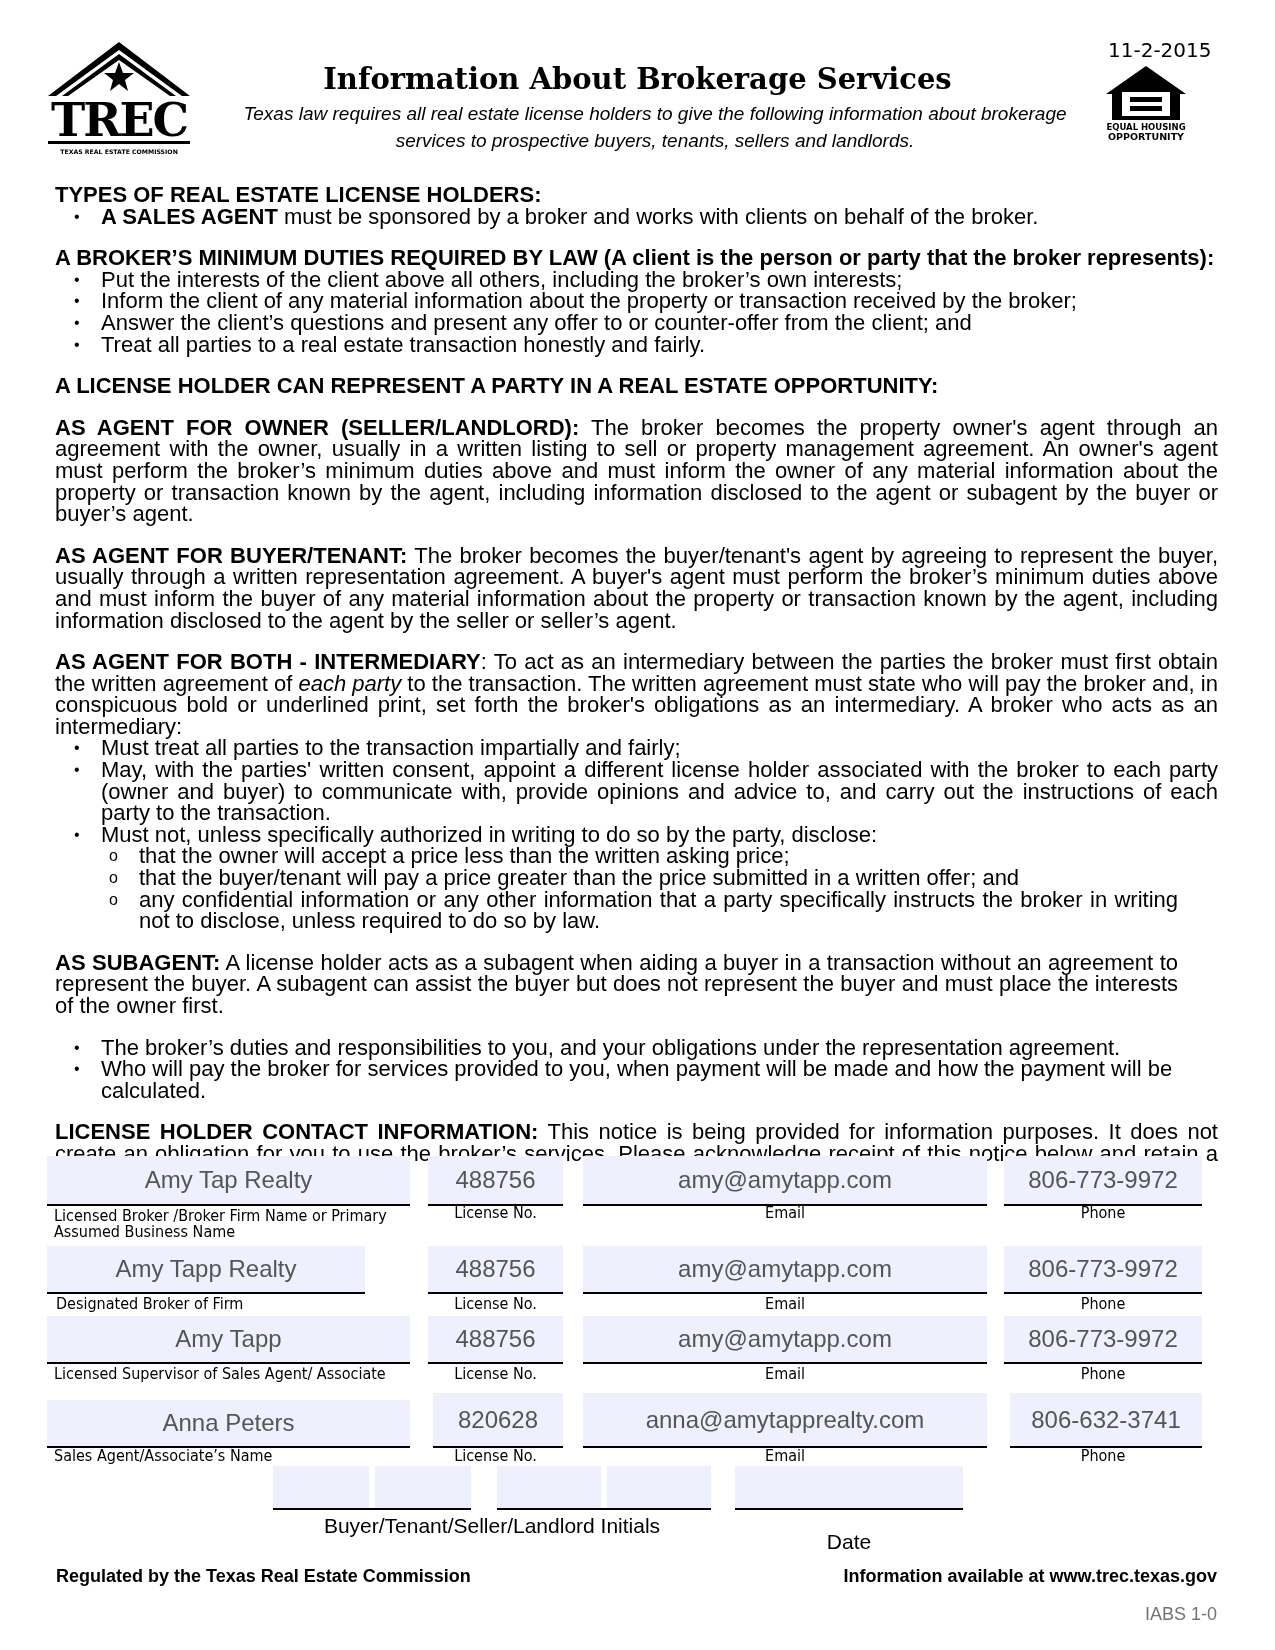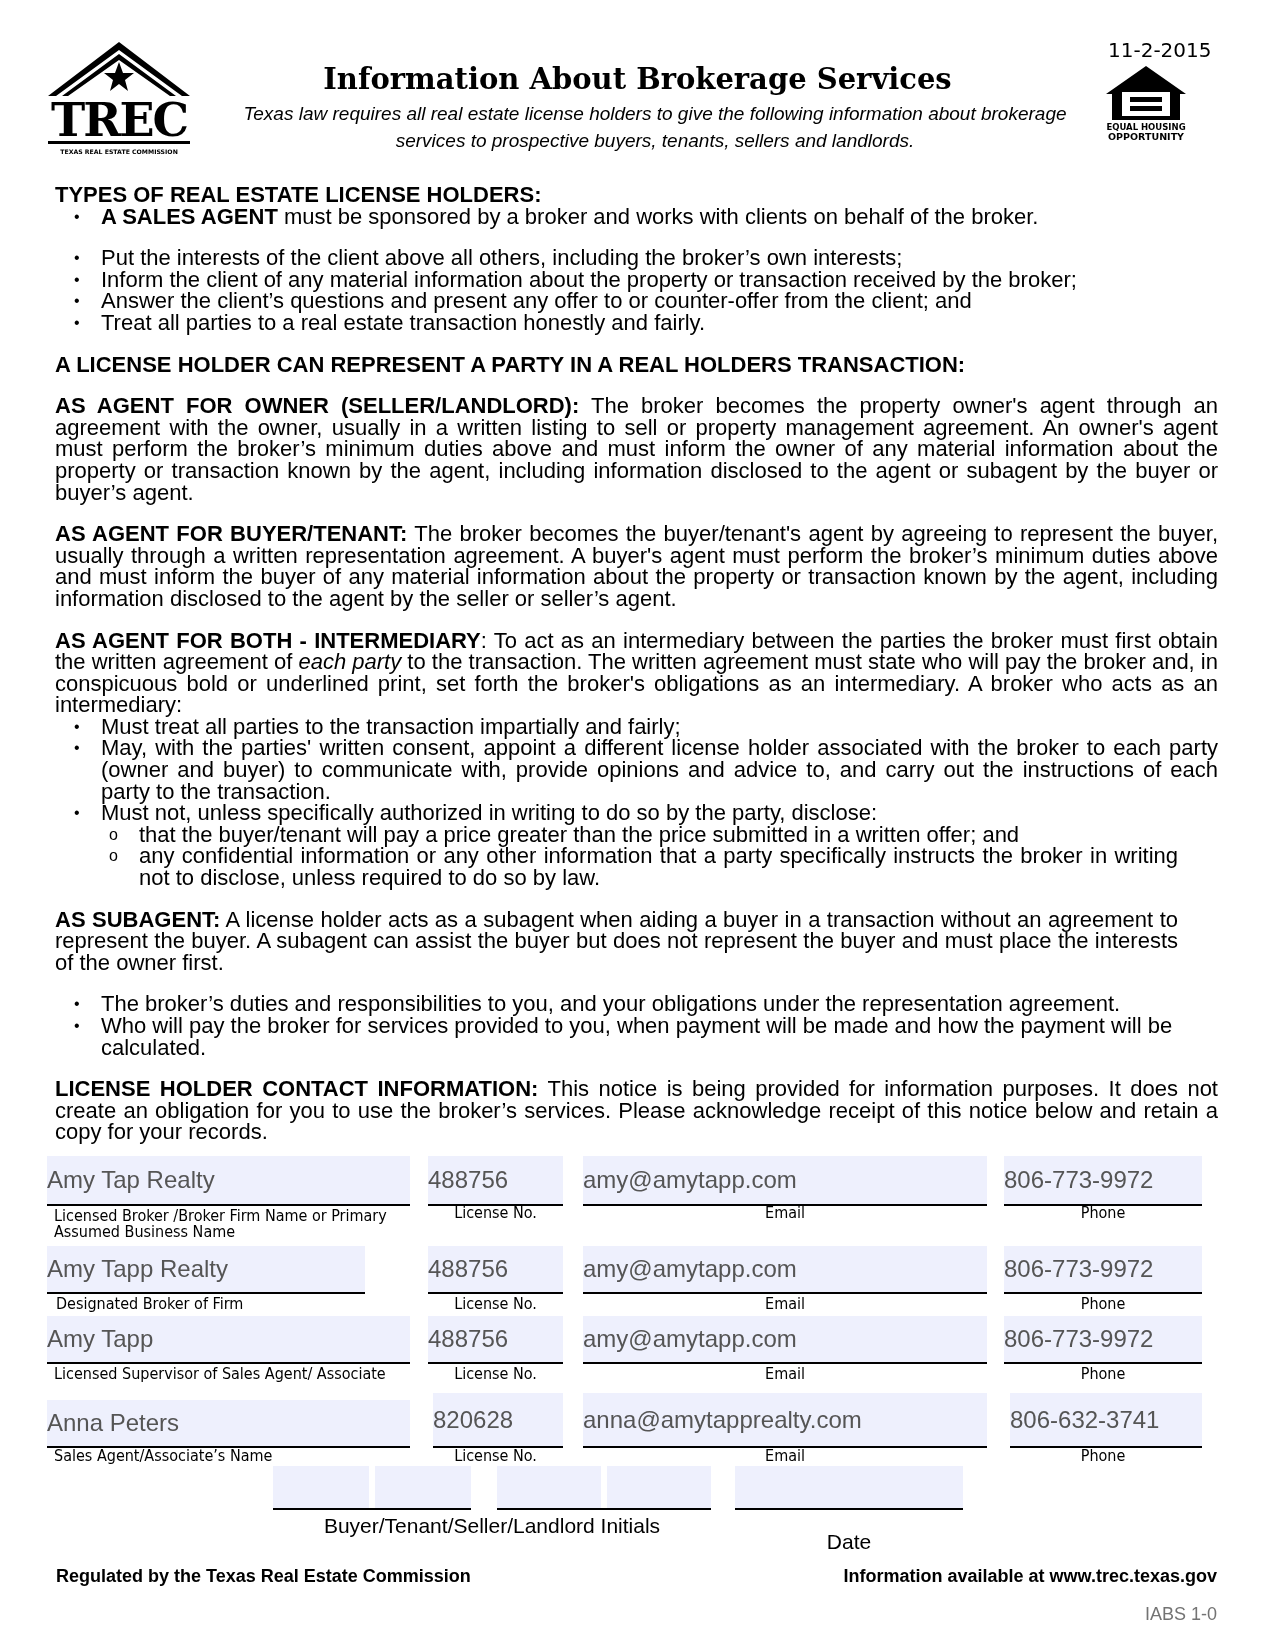--- a/index.html
+++ b/index.html
@@ -12,21 +12,21 @@
   .subtitle { left:230px; width:850px; top:100px; text-align:center; font-style:italic; font-size:19px; line-height:27px; }
   .body { left:55px; width:1163px; top:184px; font-size:22px; line-height:21.6px; }
   .body p { margin:0; text-align:justify; }
   .body .h { font-weight:bold; }
   .body .gap { height:20px; }
   .body ul { margin:0; padding-left:46px; list-style:none; }
   .body ul li { position:relative; }
   .body ul li::before { content:"•"; position:absolute; left:-27px; font-size:16px; }
   .body ul.sub { padding-left:38px; }
   .body ul.sub li::before { content:"o"; left:-30px; }
-  .field { position:absolute; background:#eef0fd; border-bottom:2px solid #000; color:#555; font-size:24px; font-family:"Liberation Sans", sans-serif; }
+  .field { position:absolute; background:#eef0fd; border-bottom:2px solid #000; color:#555; font-size:24px; text-align:center; font-family:"Liberation Sans", sans-serif; }
   .flabel { position:absolute; font-size:16px; line-height:16px; font-family:"DejaVu Sans Condensed","DejaVu Sans", sans-serif; }
   .initbox { position:absolute; background:#eef0fd; }
   .footer-l { left:56px; top:1566px; font-weight:bold; font-size:18px; }
   .footer-r { right:58px; top:1566px; font-weight:bold; font-size:18px; }
   .form-id { right:58px; top:1604px; font-size:18px; color:#737373; }
 </style>
 </head>
 <body>
 
 <div class="abs date-top">11-2-2015</div>
@@ -55,39 +55,41 @@
     <text x="42" y="76" text-anchor="middle" font-family="DejaVu Sans, sans-serif" font-weight="bold" font-size="9.5">OPPORTUNITY</text>
   </svg>
 </div>
 
 <div class="abs body">
   <p class="h">TYPES OF REAL ESTATE LICENSE HOLDERS:</p>
   <ul>
     <li><b>A SALES AGENT</b><span> must be sponsored by a broker and works with clients on behalf of the broker.</span></li>
   </ul>
   <div class="gap"></div>
+  <p class="h">A BROKER’S MINIMUM DUTIES REQUIRED BY LAW (A client is the person or party that the broker represents):</p>
   <ul>
     <li>Put the interests of the client above all others, including the broker’s own interests;</li>
     <li>Inform the client of any material information  about the property or transaction received by the broker;</li>
     <li>Answer the client’s questions and present any offer to or counter-offer from the client; and</li>
     <li>Treat all parties to a real estate transaction honestly and fairly.</li>
   </ul>
   <div class="gap"></div>
-  <p class="h">A LICENSE HOLDER CAN REPRESENT A PARTY IN A REAL HOLDERS TRANSACTION:</p>
+  <p class="h">A LICENSE HOLDER CAN REPRESENT A PARTY IN A REAL ESTATE OPPORTUNITY:</p>
   <div class="gap"></div>
   <p><b>AS AGENT FOR OWNER (SELLER/LANDLORD):</b><span>  The broker becomes the property owner's agent through an agreement with the owner, usually in a written listing to sell or property management agreement. An owner's agent must perform the broker’s minimum duties above and must inform the owner of any material information about the property or transaction known by the agent, including information disclosed to the agent or subagent by the buyer or buyer’s agent.</span></p>
   <div class="gap"></div>
   <p><b>AS AGENT FOR BUYER/TENANT:</b><span>  The broker becomes the buyer/tenant's agent by agreeing to represent the buyer, usually through a written representation agreement. A buyer's agent must perform the broker’s minimum duties above and must inform the buyer of any material information about the property or transaction known by the agent, including information disclosed to the agent by the seller or seller’s agent.</span></p>
   <div class="gap"></div>
   <p><b>AS AGENT FOR BOTH - INTERMEDIARY</b><span>:  To act as an intermediary between the parties the broker must first obtain the written agreement of </span><i>each party</i><span> to the transaction. The written agreement must state who will pay the broker and, in conspicuous bold or underlined print, set forth the broker's obligations as an intermediary. A broker who acts as an intermediary:</span></p>
   <ul>
     <li>Must treat all parties to the transaction impartially  and fairly;</li>
     <li style="text-align:justify">May, with the parties' written consent, appoint a different license holder associated with the broker to each party (owner and buyer) to communicate with, provide opinions and advice to, and carry out the instructions of each party to the transaction.</li>
     <li><span>Must not, unless specifically authorized in writing to do so by the party, disclose:</span>
       <ul class="sub">
+        <li>that the owner will accept a price less than the written asking price;</li>
         <li>that the buyer/tenant will pay a price greater than the price submitted in a written offer;  and</li>
         <li style="text-align:justify;padding-right:40px">any confidential information or any other information that a party specifically instructs the broker in writing not to disclose, unless required to do so by law.</li>
       </ul>
     </li>
   </ul>
   <div class="gap"></div>
   <p style="padding-right:40px"><b>AS SUBAGENT:</b><span> A license holder acts as a subagent when aiding a buyer in a transaction without an agreement to represent the buyer. A subagent can assist the buyer but does not represent the buyer and must place the interests of the owner first.</span></p>
   <div class="gap"></div>
   <ul>
     <li>The broker’s duties and responsibilities to you, and your obligations under the representation agreement.</li>

